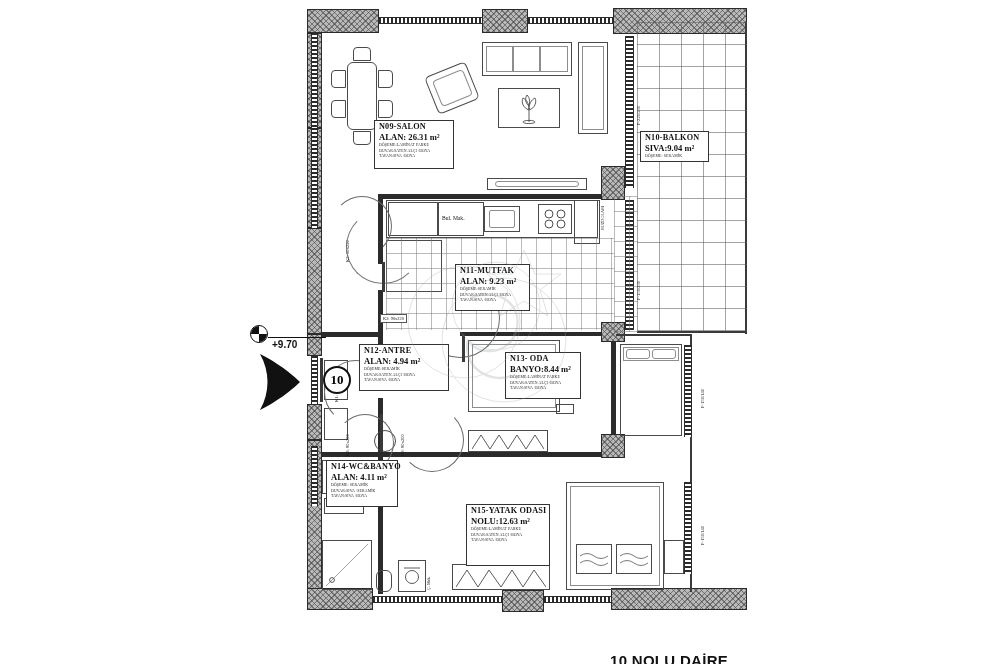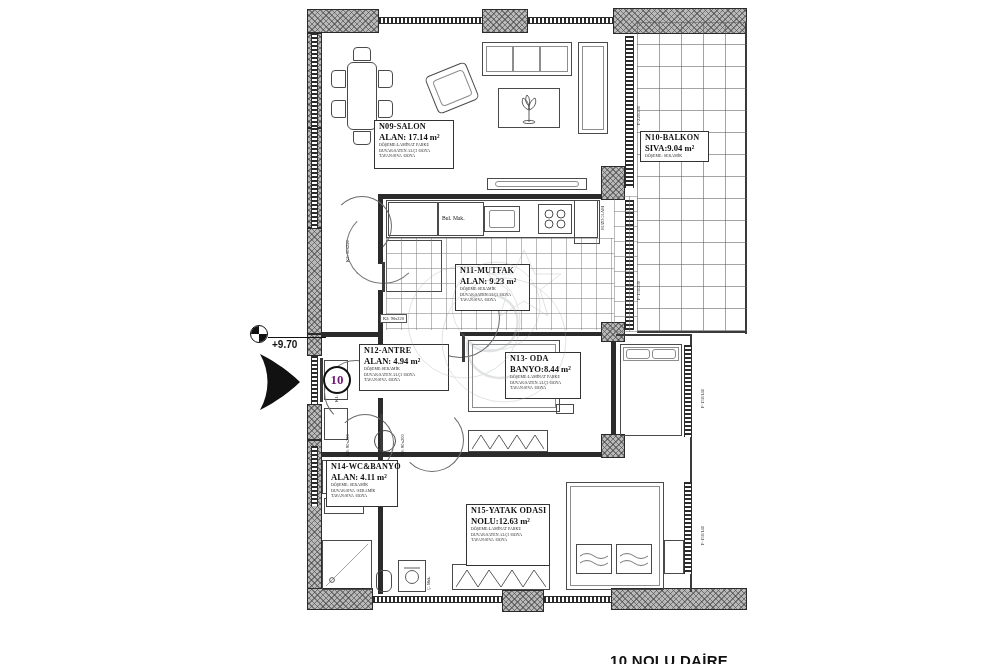--- a/index.html
+++ b/index.html
@@ -93,21 +93,21 @@
   .elev-sym::after{content:"";position:absolute;right:0;bottom:0;width:50%;height:50%;background:#111;}
   .elev-rule{position:absolute;height:1.3px;background:#111;}
 
   .arrowhead{position:absolute;z-index:50;}
 
   .door-num{
     position:absolute;z-index:55;
     width:24px;height:24px;border-radius:50%;
     border:2px solid #111;background:#fff;
     display:flex;align-items:center;justify-content:center;
-    font-family:"Liberation Serif",serif;font-size:13px;font-weight:700;color:#701a75;
+    font-family:"Liberation Serif",serif;font-size:13px;font-weight:700;color:#000000;
   }
 
   .caption{
     position:absolute;
     font-family:"Liberation Sans",sans-serif;
     font-size:15px;font-weight:700;color:#111;letter-spacing:.3px;
     white-space:nowrap;z-index:60;
   }
 
   
@@ -318,21 +318,21 @@
         <circle cx="92" cy="62" r="44"></circle>
         <path d="M120 6 L131 30 L157 30 L136 46 L144 72 L120 57 L96 72 L104 46 L83 30 L109 30 Z"></path>
         <path d="M66 54 C96 42 120 62 112 88 C104 112 72 112 64 96" stroke-width="2.4"></path>
         <path d="M64 96 C58 122 84 140 108 132" stroke-width="2.4"></path>
       </g>
     </svg>
   </div>
 
   <div class="room-label" style="left:374px;top:120px;width:80px;height:49px;">
     <div class="rl-name">N09-SALON</div>
-    <div class="rl-area">ALAN: 17.14 m²</div>
+    <div class="rl-area">ALAN: 26.31 m²</div>
     <div class="rl-spec">DÖŞEME:LAMİNAT PARKE</div>
     <div class="rl-spec">DUVAR:SATEN ALÇI+BOYA</div>
     <div class="rl-spec">TAVAN:SIVA+BOYA</div>
   </div>
 
   <div class="room-label" style="left:640px;top:131px;width:69px;height:31px;">
     <div class="rl-name">N10-BALKON</div>
     <div class="rl-area">SIVA:9.04 m²</div>
     <div class="rl-spec">DÖŞEME: SERAMİK</div>
   </div>

